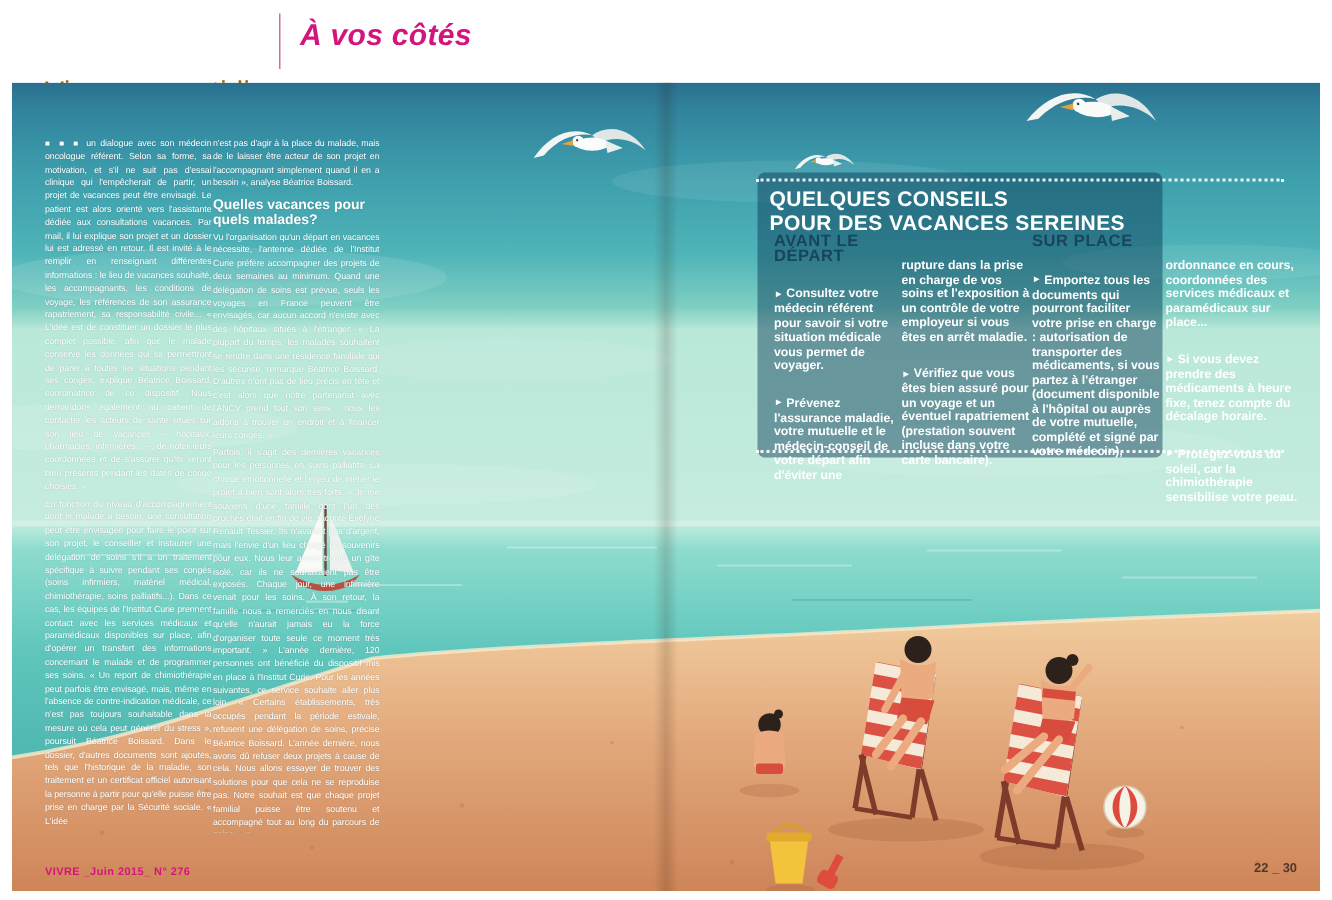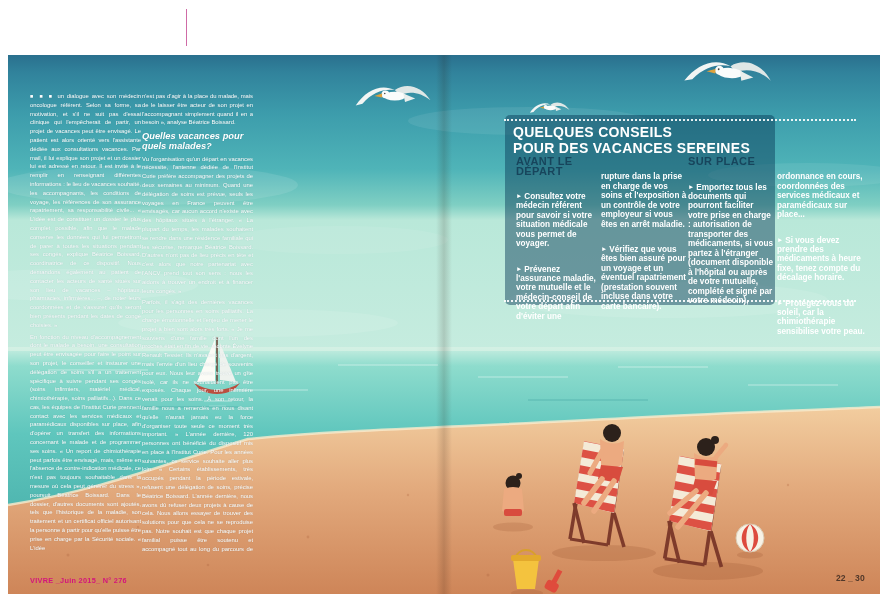--- a/index.html
+++ b/index.html
@@ -15,21 +15,21 @@
   .scene svg{display:block;}
   .gutter{position:absolute;left:436px;top:55px;width:16px;height:539px;z-index:6;pointer-events:none;
           background:linear-gradient(to right,rgba(0,0,0,0),rgba(40,18,8,.16) 50%,rgba(0,0,0,0));}
   
   .article-col{position:absolute;top:92px;width:111px;height:463px;overflow:hidden;color:#fff;
     font-size:5.9px;line-height:8.8px;letter-spacing:-.05px;text-align:justify;z-index:3;
     text-shadow:0 0 1px rgba(0,60,70,.25);}
   .col1{left:30px;} .col2{left:142px;}
   .article-col p{margin:0 0 3px 0;}
   .lead-marker{letter-spacing:1px;margin-right:3px;font-size:5.4px;}
-  .col-heading{font-size:9.3px;line-height:10.2px;font-weight:bold;margin:4px 0 3px 0;text-align:left;letter-spacing:0;font-style:italic;}
+  .col-heading{font-size:9.3px;line-height:10.2px;font-weight:bold;margin:4px 0 3px 0;text-align:left;letter-spacing:0;}
   .end-mark{font-size:5.4px;margin-left:2px;}
   
   .panel-bg{position:absolute;left:505px;top:115px;width:270px;height:190px;background:rgba(8,58,88,.47);
             border-radius:5px;z-index:1;}
   .dotted{position:absolute;left:504px;width:352px;height:0;border-top:2px dotted rgba(255,255,255,.9);z-index:2;}
   .dotted.top{top:119px;} .dotted.bottom{top:300px;}
   .panel-title{position:absolute;left:513px;top:124px;width:258px;color:#fff;font-weight:bold;
                font-size:14px;line-height:16px;letter-spacing:.3px;z-index:3;}
   .panel-col{position:absolute;top:157px;color:#fff;font-weight:bold;font-size:8.2px;line-height:9.5px;z-index:3;}
   .pc-a{left:516px;width:84px;} .pc-b{left:601px;width:86px;} .pc-c{left:688px;width:86px;} .pc-d{left:777px;width:88px;}
@@ -43,20 +43,21 @@
   .folio-pages{position:absolute;left:836px;top:573px;font-size:8.6px;font-weight:bold;color:#51382a;z-index:5;}
 </style>
 </head>
 <body>
 
 <div class="page">
 
   <div class="masthead">
     <span class="section-title">Vivre au quotidien</span>
     <div class="mast-divider"></div>
+    <span class="rubric-title">À vos côtés</span>
   </div>
 
   <div class="scene">
     <svg width="872" height="539" viewBox="0 0 872 539" preserveAspectRatio="none" xmlns="http://www.w3.org/2000/svg">
       <defs>
         <linearGradient id="skyG" x1="0" y1="0" x2="0" y2="1">
           <stop offset="0" stop-color="#2a708e"></stop>
             <stop offset=".06" stop-color="#31839c"></stop>
           <stop offset=".2" stop-color="#3d9dac"></stop>
             <stop offset=".38" stop-color="#4fb4b8"></stop>

